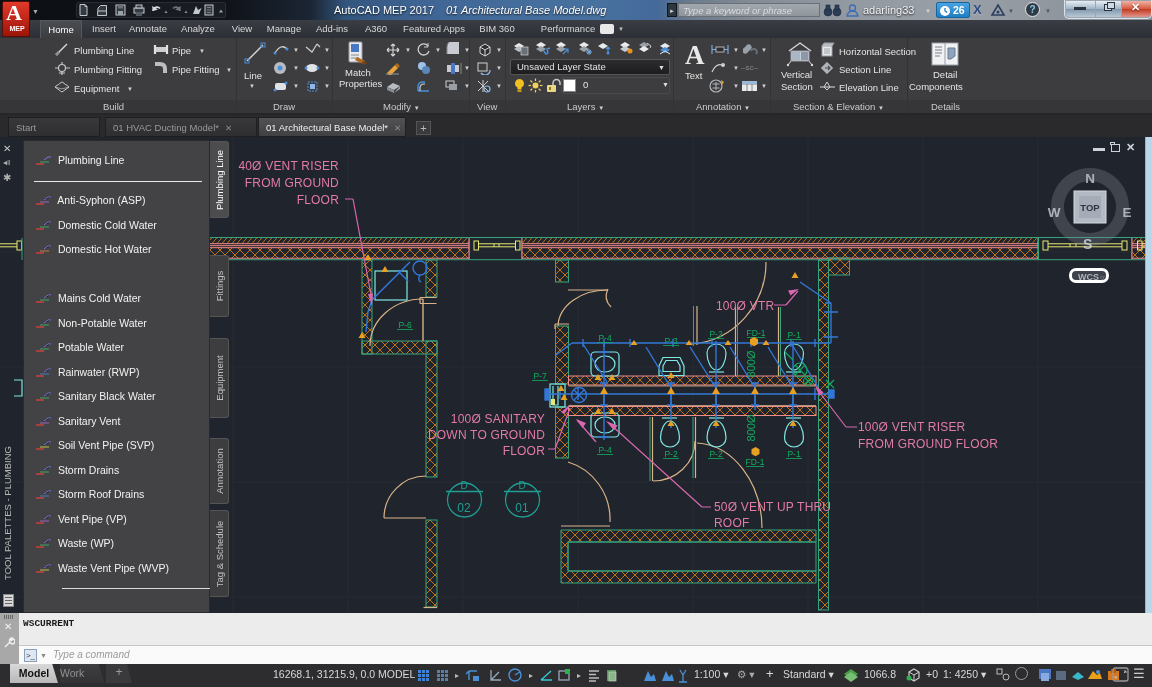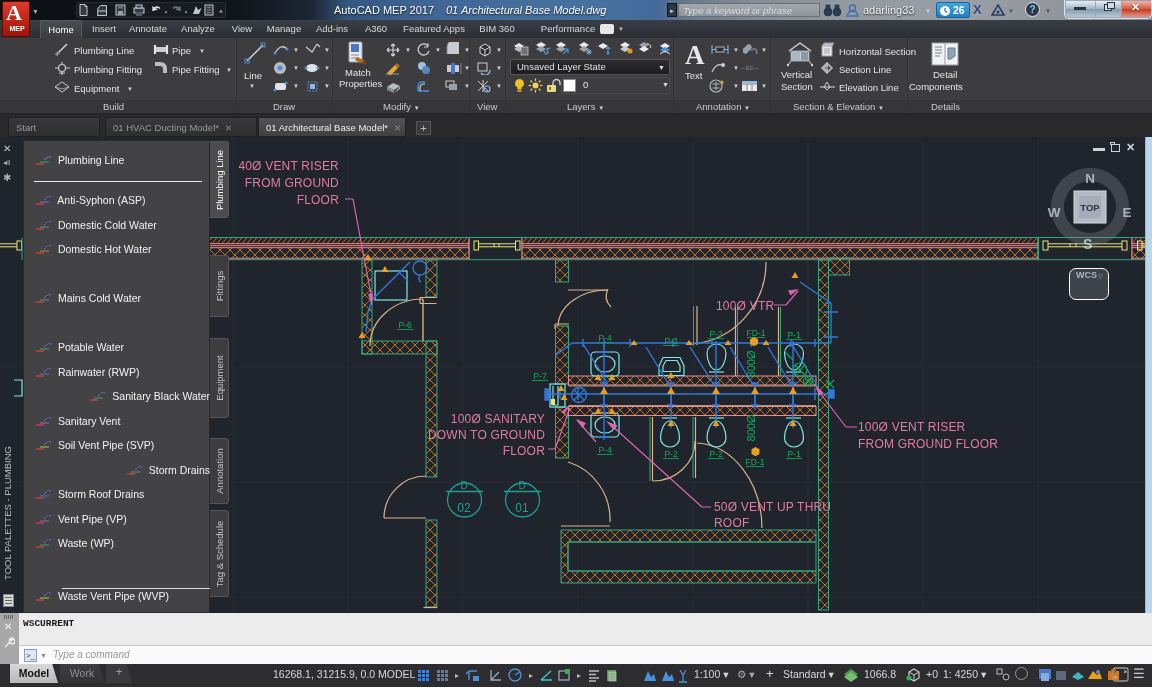--- a/index.html
+++ b/index.html
@@ -765,21 +765,21 @@
           <text x="14" y="60">W</text>
           <text x="87" y="60">E</text>
     </g>
     <rect x="34" y="34" width="32" height="32" fill="#b4bac4" stroke="#d4d9e0"></rect>
     <rect x="39" y="39" width="22" height="22" fill="#a5acb8"></rect>
     <text x="50" y="54" fill="#2e3540" font-size="9.5" font-weight="bold" font-family="Liberation Sans" text-anchor="middle">TOP</text>
   </svg>
 
   <div class="abs" style="left:1083px;top:99px;color:rgba(205,210,220,0.85);font-size:14px;font-weight:bold;">S</div>
 
-  <div class="abs" style="left:1069px;top:131px;width:40px;height:32px;background:rgba(150,156,166,0.25);border:1px solid #ffffff;border-radius:7px;">
+  <div class="abs" style="left:1069px;top:131px;width:40px;height:15px;background:rgba(150,156,166,0.25);border:3px solid #ffffff;border-radius:7px;">
     <div class="abs" style="left:6px;top:1px;font-size:9px;color:#aeb4be;font-weight:bold;">WCS</div>
     <div class="abs" style="left:28px;top:3px;font-size:6px;color:#9aa0aa;">▽</div>
   </div>
 
   <div class="abs" style="left:1093px;top:11px;width:12px;height:3px;background:#ced3da;"></div>
   <div class="abs" style="left:1111px;top:7px;width:9px;height:8px;border:1.5px solid #ced3da;"></div>
   <div class="abs" style="left:1110px;top:5px;width:5px;height:3px;border:1.5px solid #ced3da;border-bottom:none;"></div>
   <div class="abs" style="left:1126px;top:4px;color:#ced3da;font-size:11px;font-weight:bold;">✕</div>
 
   <div class="abs" style="left:1145px;top:0;width:7px;height:476px;background:#b9d7ea;border-left:1px solid #8fb6cf;"></div>
@@ -815,66 +815,71 @@
     <div class="pitem" style="top:102px;"><svg width="20" height="10" viewBox="0 0 20 10">
           <path d="M1,8 h8" stroke="#c84040" stroke-width="1.5"></path>
           <path d="M5,6 h9" stroke="#c08040" stroke-width="1"></path>
           <path d="M9,4 l4,-3 h3" stroke="#7878d8" stroke-width="1"></path>
         </svg> Domestic Hot Water</div>
     <div class="pitem" style="top:151px;"><svg width="20" height="10" viewBox="0 0 20 10">
           <path d="M1,8 h8" stroke="#c84040" stroke-width="1.5"></path>
           <path d="M5,6 h9" stroke="#40a860" stroke-width="1"></path>
           <path d="M9,4 l4,-3 h3" stroke="#7878d8" stroke-width="1"></path>
         </svg> Mains Cold Water</div>
+    <div class="pitem" style="top:175.5px;"><svg width="20" height="10" viewBox="0 0 20 10">
+          <path d="M1,8 h8" stroke="#c84040" stroke-width="1.5"></path>
+          <path d="M5,6 h9" stroke="#40a860" stroke-width="1"></path>
+          <path d="M9,4 l4,-3 h3" stroke="#7878d8" stroke-width="1"></path>
+        </svg> Non-Potable Water</div>
     <div class="pitem" style="top:200px;"><svg width="20" height="10" viewBox="0 0 20 10">
           <path d="M1,8 h8" stroke="#c84040" stroke-width="1.5"></path>
           <path d="M5,6 h9" stroke="#40a860" stroke-width="1"></path>
           <path d="M9,4 l4,-3 h3" stroke="#7878d8" stroke-width="1"></path>
         </svg> Potable Water</div>
     <div class="pitem" style="top:224.5px;"><svg width="20" height="10" viewBox="0 0 20 10">
           <path d="M1,8 h8" stroke="#c84040" stroke-width="1.5"></path>
           <path d="M5,6 h9" stroke="#4080c0" stroke-width="1"></path>
           <path d="M9,4 l4,-3 h3" stroke="#7878d8" stroke-width="1"></path>
         </svg> Rainwater (RWP)</div>
-    <div class="pitem" style="top:249px;text-align:right;"><svg width="20" height="10" viewBox="0 0 20 10">
+    <div class="pitem" style="top:249px;"><svg width="20" height="10" viewBox="0 0 20 10">
           <path d="M1,8 h8" stroke="#c84040" stroke-width="1.5"></path>
           <path d="M5,6 h9" stroke="#40a860" stroke-width="1"></path>
           <path d="M9,4 l4,-3 h3" stroke="#7878d8" stroke-width="1"></path>
         </svg> Sanitary Black Water</div>
     <div class="pitem" style="top:273.5px;"><svg width="20" height="10" viewBox="0 0 20 10">
           <path d="M1,8 h8" stroke="#c84040" stroke-width="1.5"></path>
           <path d="M5,6 h9" stroke="#a060c0" stroke-width="1"></path>
           <path d="M9,4 l4,-3 h3" stroke="#7878d8" stroke-width="1"></path>
         </svg> Sanitary Vent</div>
     <div class="pitem" style="top:298px;"><svg width="20" height="10" viewBox="0 0 20 10">
           <path d="M1,8 h8" stroke="#c84040" stroke-width="1.5"></path>
           <path d="M5,6 h9" stroke="#c0c040" stroke-width="1"></path>
           <path d="M9,4 l4,-3 h3" stroke="#7878d8" stroke-width="1"></path>
         </svg> Soil Vent Pipe (SVP)</div>
-    <div class="pitem" style="top:322.5px;text-align:right;"><svg width="20" height="10" viewBox="0 0 20 10">
+    <div class="pitem" style="top:322.5px;"><svg width="20" height="10" viewBox="0 0 20 10">
           <path d="M1,8 h8" stroke="#c84040" stroke-width="1.5"></path>
           <path d="M5,6 h9" stroke="#40a860" stroke-width="1"></path>
           <path d="M9,4 l4,-3 h3" stroke="#7878d8" stroke-width="1"></path>
         </svg> Storm Drains</div>
     <div class="pitem" style="top:347px;"><svg width="20" height="10" viewBox="0 0 20 10">
           <path d="M1,8 h8" stroke="#c84040" stroke-width="1.5"></path>
           <path d="M5,6 h9" stroke="#4080c0" stroke-width="1"></path>
           <path d="M9,4 l4,-3 h3" stroke="#7878d8" stroke-width="1"></path>
         </svg> Storm Roof Drains</div>
     <div class="pitem" style="top:371.5px;"><svg width="20" height="10" viewBox="0 0 20 10">
           <path d="M1,8 h8" stroke="#c84040" stroke-width="1.5"></path>
           <path d="M5,6 h9" stroke="#a060c0" stroke-width="1"></path>
           <path d="M9,4 l4,-3 h3" stroke="#7878d8" stroke-width="1"></path>
         </svg> Vent Pipe (VP)</div>
     <div class="pitem" style="top:396px;"><svg width="20" height="10" viewBox="0 0 20 10">
           <path d="M1,8 h8" stroke="#c84040" stroke-width="1.5"></path>
           <path d="M5,6 h9" stroke="#40a860" stroke-width="1"></path>
           <path d="M9,4 l4,-3 h3" stroke="#7878d8" stroke-width="1"></path>
         </svg> Waste (WP)</div>
-    <div class="pitem" style="top:420.5px;margin-top:28px;"><svg width="20" height="10" viewBox="0 0 20 10">
+    <div class="pitem" style="top:420.5px;"><svg width="20" height="10" viewBox="0 0 20 10">
           <path d="M1,8 h8" stroke="#c84040" stroke-width="1.5"></path>
           <path d="M5,6 h9" stroke="#c0c040" stroke-width="1"></path>
           <path d="M9,4 l4,-3 h3" stroke="#7878d8" stroke-width="1"></path>
         </svg> Waste Vent Pipe (WVP)</div>
     <div class="abs" style="left:38px;top:447px;width:148px;height:1px;background:#dcdcdc;"></div>
   </div>
   <div id="ptabs">
     <div class="ptab active" style="top:4px;height:77px;">
         <span>Plumbing Line</span>
       </div>
@@ -902,21 +907,21 @@
     <div class="cmdtext" style="left:23px;top:5px;">WSCURRENT</div>
     <div class="abs" style="left:19px;top:32px;width:1133px;height:19px;background:#fafafa;border-top:1px solid #c8c8c8;">
       <div class="abs" style="left:5px;top:3px;width:13px;height:13px;background:#dfe8f2;border:1px solid #8aa0b8;color:#334;font-size:8px;text-align:center;line-height:12px;">&gt;_</div>
       <div class="abs" style="left:21px;top:6px;color:#888;font-size:7px;">▼</div>
       <div class="abs" style="left:34px;top:3px;color:#9a9a9a;font-size:10px;font-style:italic;">Type a command</div>
     </div>
   </div>
   <div id="status">
 
     <div class="abs" style="left:10px;top:0;width:48px;height:19px;background:linear-gradient(180deg,#d8d8d8,#b8b8b8);clip-path:polygon(0 0,88% 0,100% 100%,0 100%);color:#111;font-size:10.5px;font-weight:bold;text-align:center;line-height:18px;">Model</div>
-    <div class="abs" style="left:60px;top:0;width:44px;height:19px;background:linear-gradient(180deg,#3e3e40,#333335);clip-path:polygon(0 0,88% 0,100% 100%,0 100%);color:#909090;font-size:10.5px;text-align:center;line-height:18px;">Work</div>
+    <div class="abs" style="left:60px;top:0;width:44px;height:19px;background:linear-gradient(180deg,#3e3e40,#333335);clip-path:polygon(0 0,88% 0,100% 100%,0 100%);color:#909090;font-size:10.5px;line-height:18px;">Work</div>
     <div class="abs" style="left:106px;top:0;width:26px;height:19px;background:#3a3a3c;clip-path:polygon(0 0,80% 0,100% 100%,0 100%);color:#999;font-size:12px;text-align:center;line-height:17px;">+</div>
     <div class="stext" style="left:273px;top:4px;">16268.1, 31215.9, 0.0</div>
     <div class="stext" style="left:378px;top:4px;">MODEL</div>
     <svg class="abs" style="left:417px;top:3px;" width="220" height="17" viewBox="0 0 220 17">
       <g>
         <g fill="#3d83d9">
           <rect x="1" y="3" width="3" height="3"></rect>
             <rect x="5" y="3" width="3" height="3"></rect>
             <rect x="9" y="3" width="3" height="3"></rect>
           <rect x="1" y="7" width="3" height="3"></rect>

